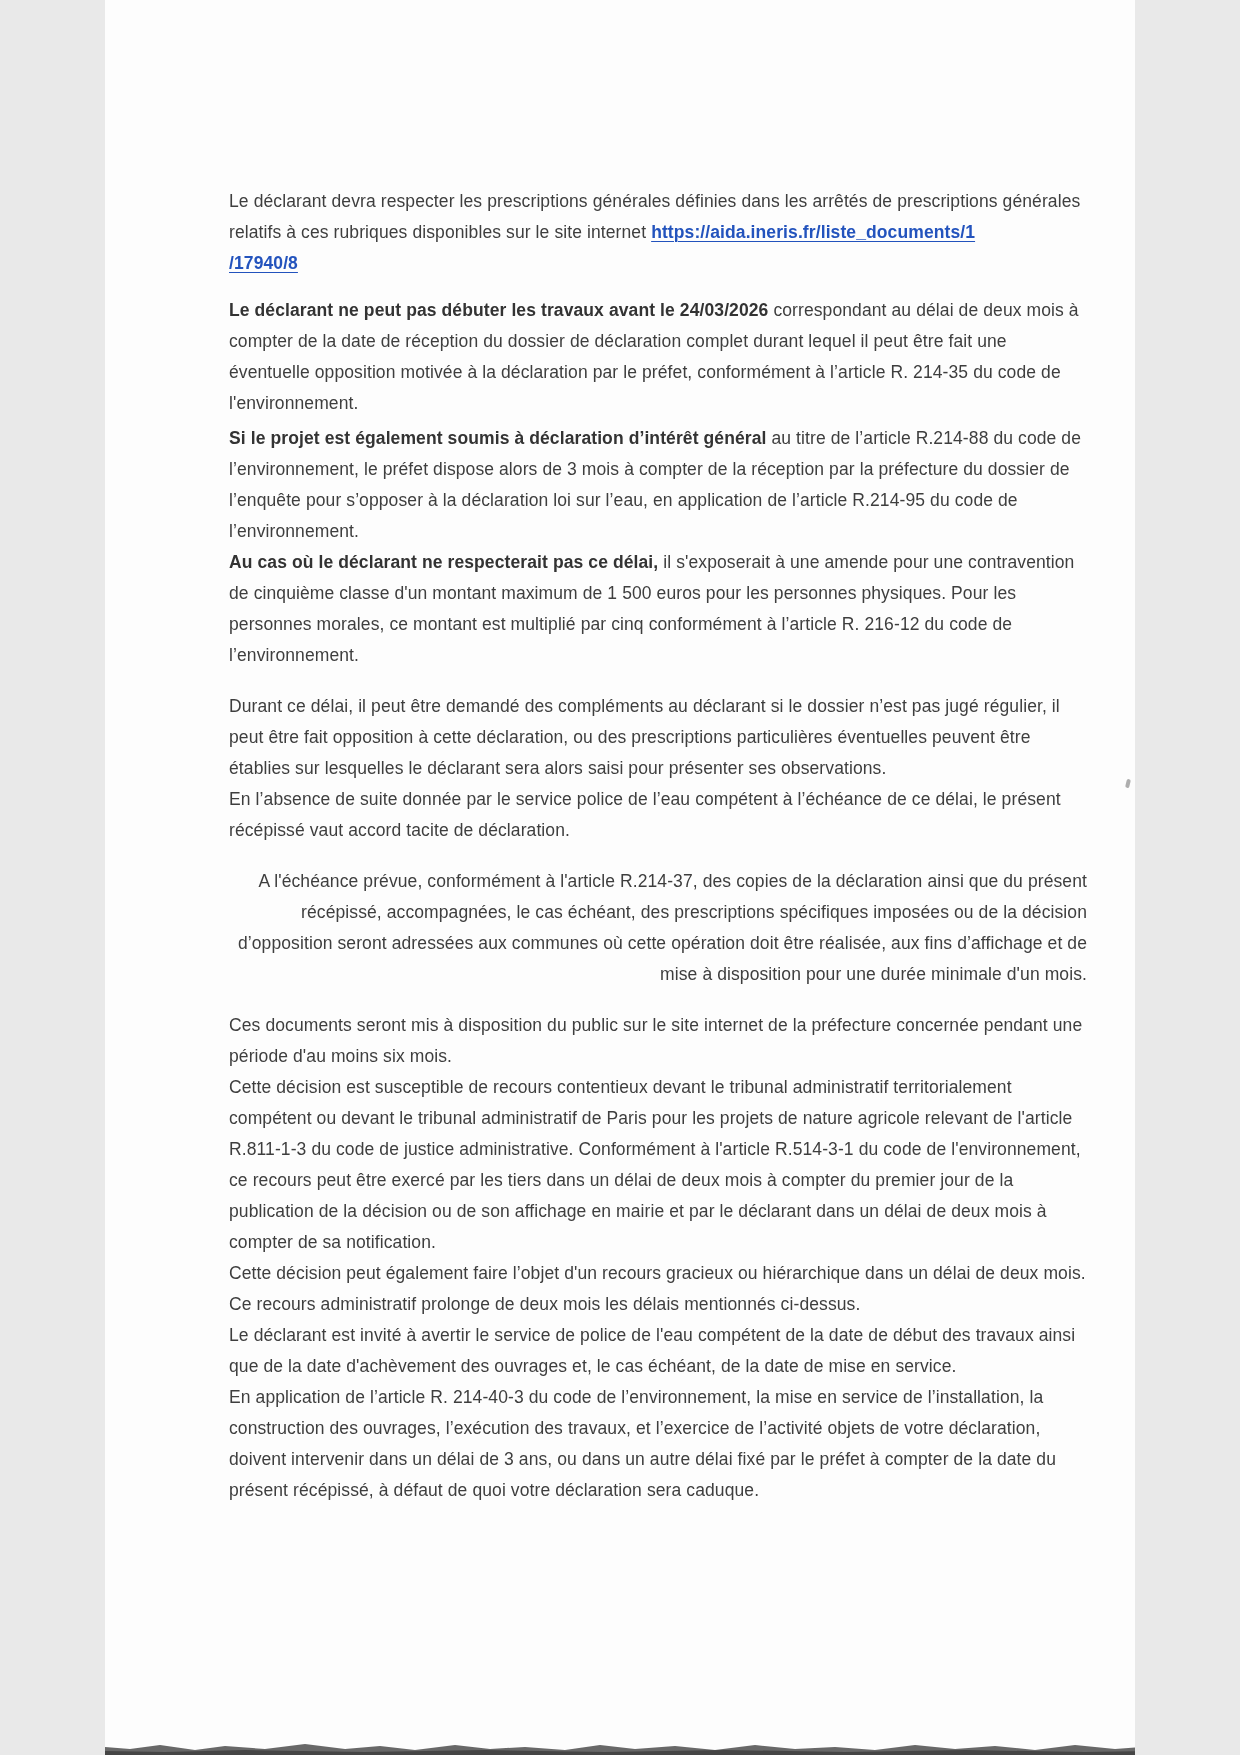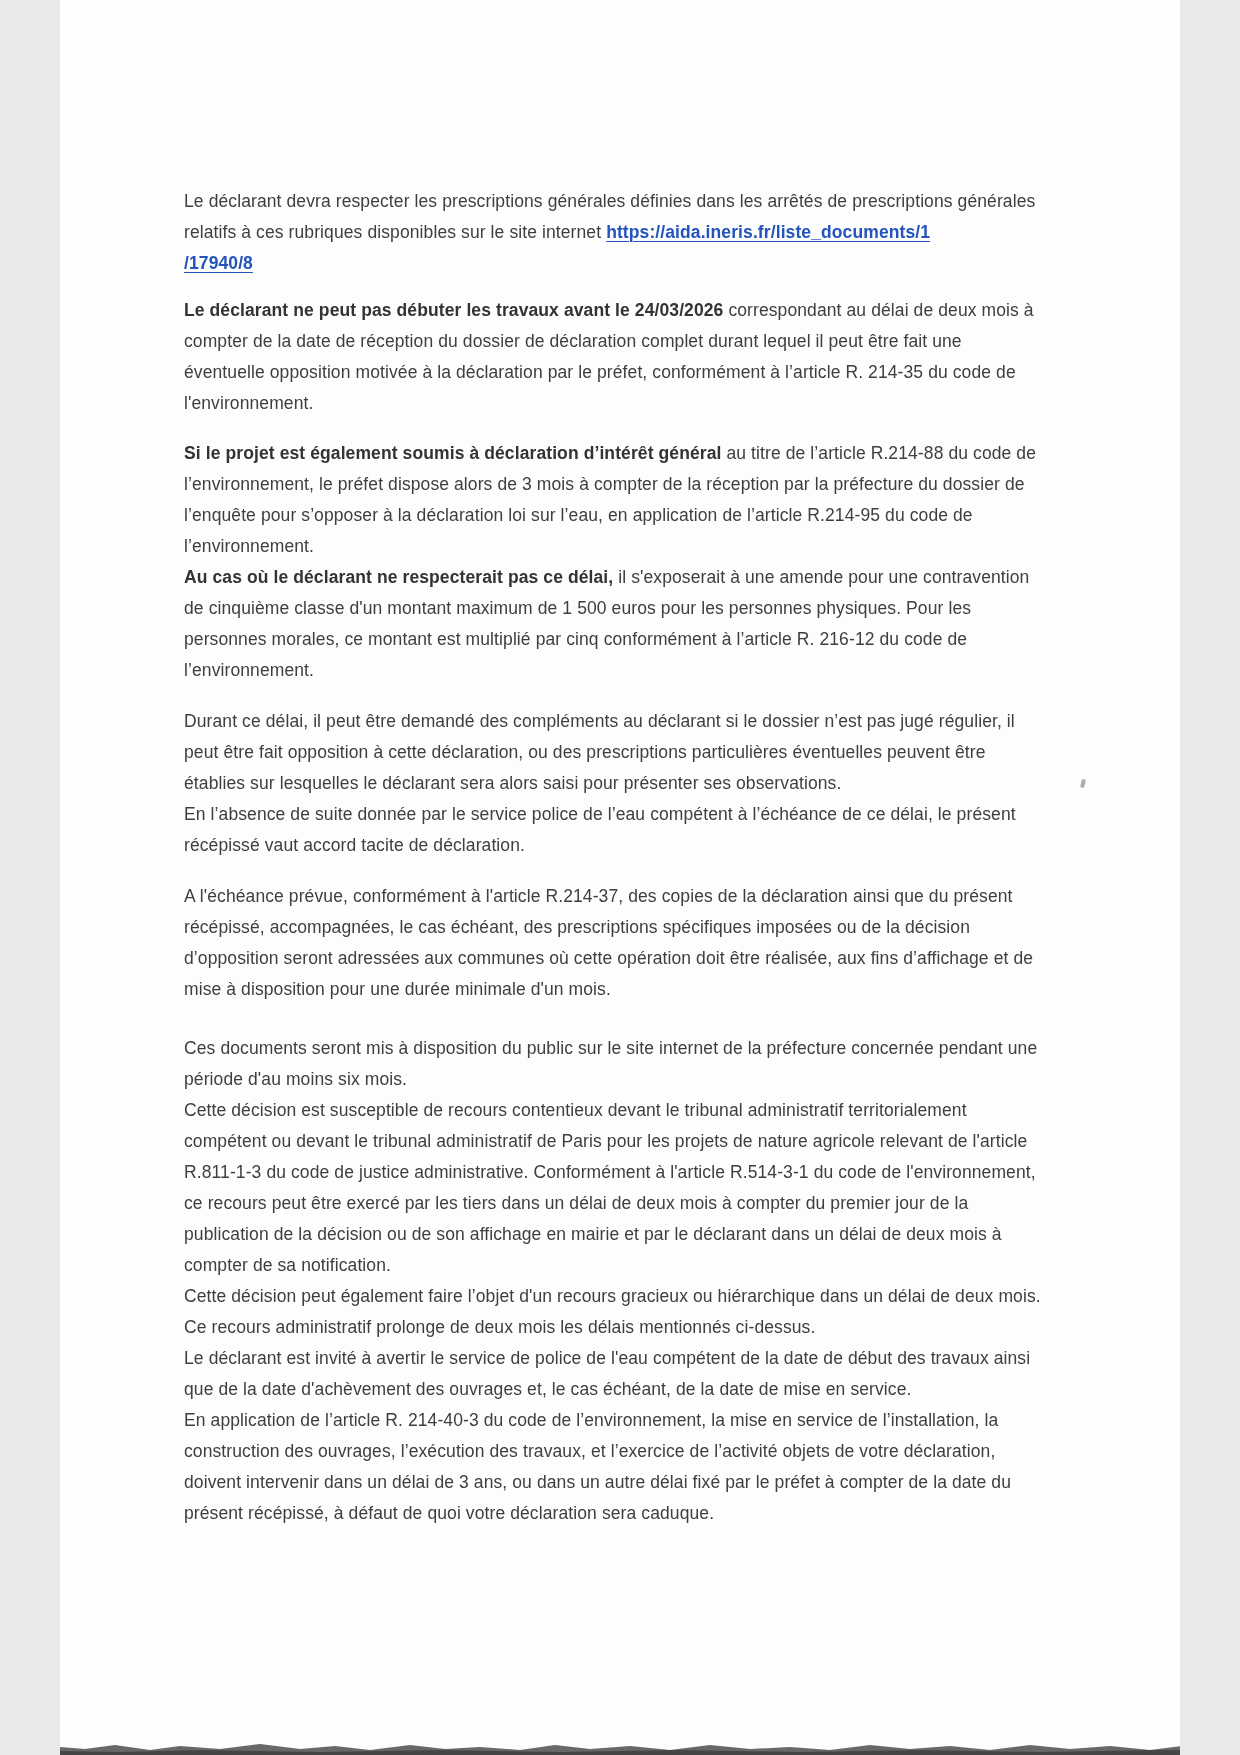--- a/index.html
+++ b/index.html
@@ -1,20 +1,20 @@
 <!DOCTYPE html>
 <html lang="fr"><head>
 <meta charset="utf-8">
 <style>
   html, body { margin: 0; padding: 0; }
   body { background: #e9e9e9; }
 
   .page {
     position: relative;
-    width: 1120px;
+    width: 1030px;
     height: 1755px;
     margin: 0 auto;
     background: #fdfdfd;
     font-family: "Liberation Sans", sans-serif;
     color: #3e3e3e;
     overflow: hidden;
   }
 
   .content {
     position: absolute;
@@ -22,25 +22,25 @@
     top: 186px;
     width: 858px;
     font-size: 17.5px;
     line-height: 31px;
     letter-spacing: 0.1px;
     text-align: left;
   }
 
   .para { margin: 0; }
   [data-para="p1"] { margin-bottom: 16px; }
-  [data-para="p2"] { margin-bottom: 19px;  }
+  [data-para="p2"] { margin-bottom: 4px;  }
   [data-para="p3"] { }
   [data-para="p4"] { margin-bottom: 20px; }
   [data-para="p5"] { margin-bottom: 20px; }
-  [data-para="p6"] { margin-bottom: 28px; }
+  [data-para="p6"] { margin-bottom: 20px; text-align: right; }
 
   .bold { font-weight: 700; color: #333333; }
   .normal { font-weight: 400; }
 
   .link {
     color: #2353bd;
     text-decoration: underline;
     text-decoration-thickness: 1px;
     text-underline-offset: 3px;
     font-weight: 700;

